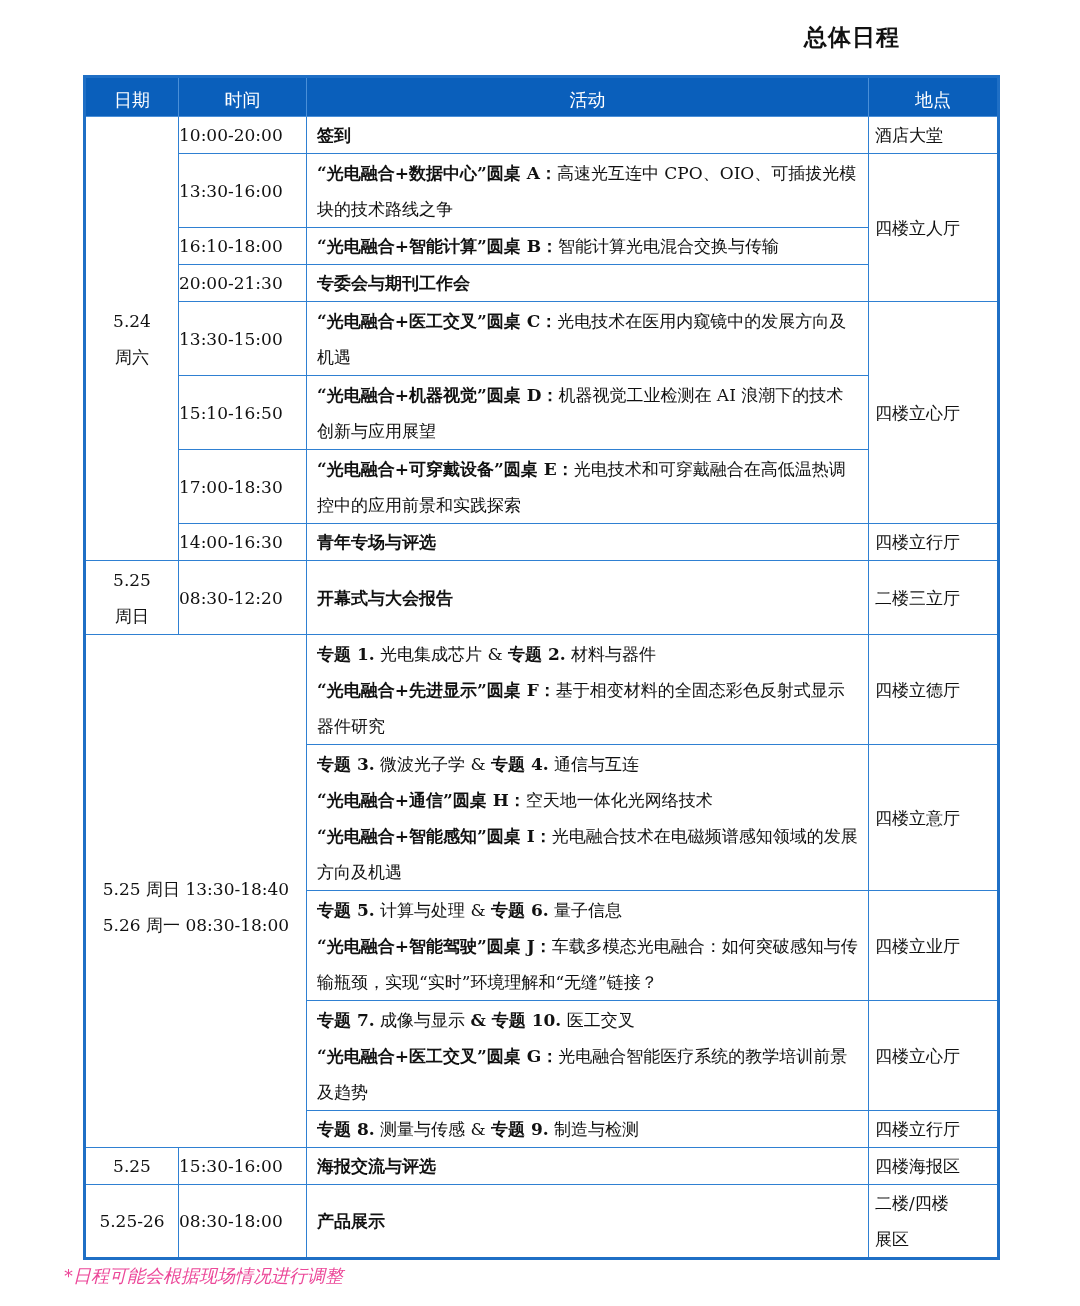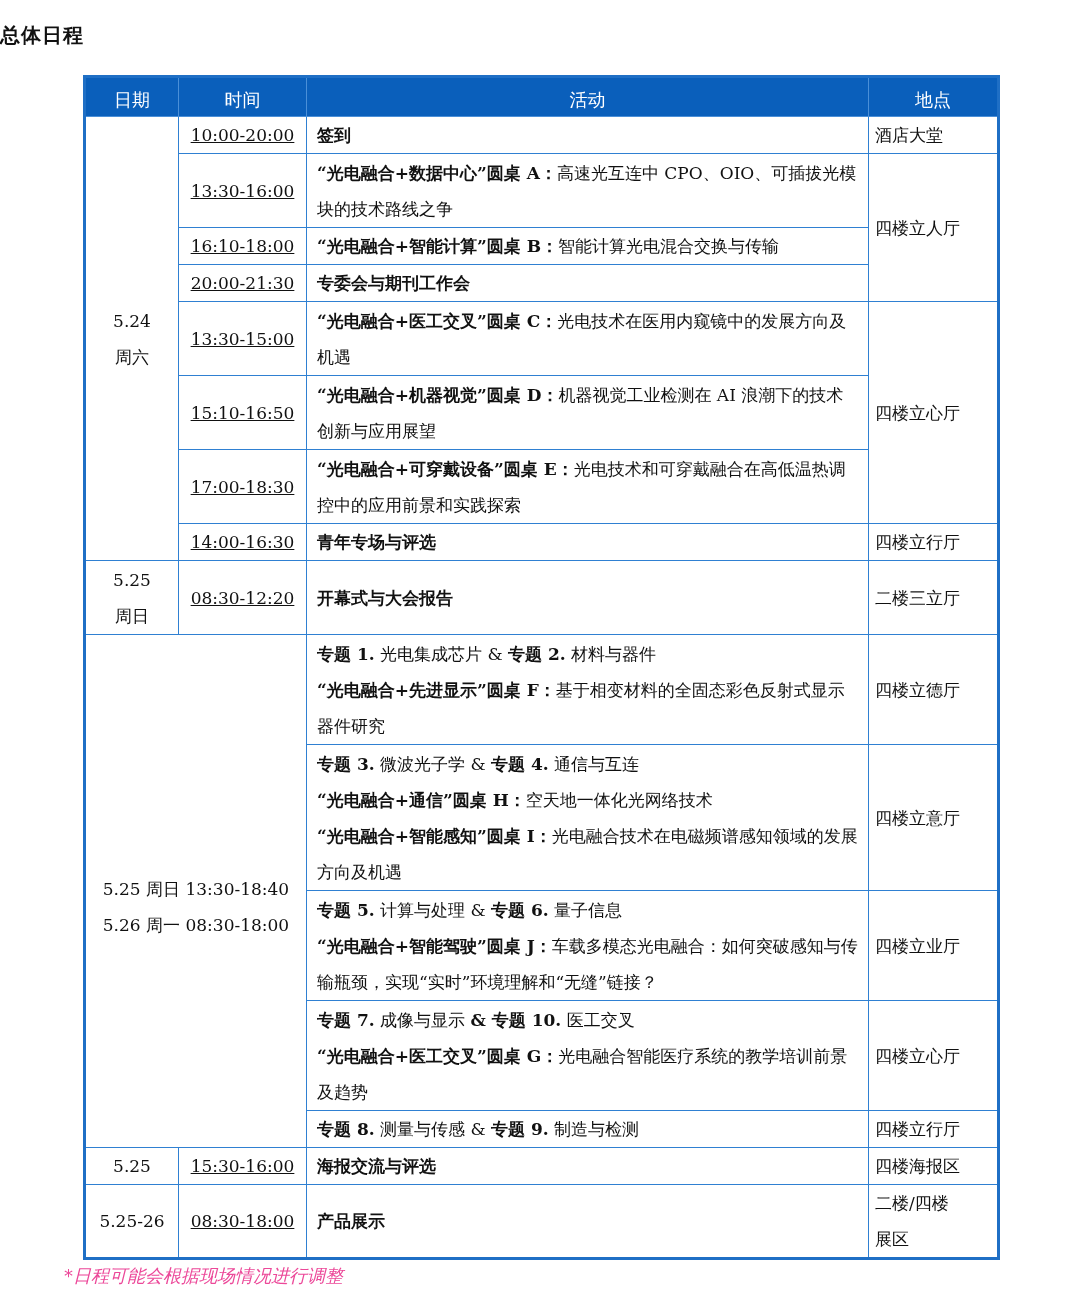--- a/index.html
+++ b/index.html
@@ -1,21 +1,21 @@
 <!DOCTYPE html>
 <html><head>
 <meta charset="utf-8">
 <style>
   * { box-sizing: border-box; margin: 0; padding: 0; }
   html, body { width: 1080px; height: 1306px; background: #ffffff; overflow: hidden; }
   body { font-family: "DejaVu Serif", "Liberation Serif", serif; color: #111; position: relative; }
   .title {
-    position: absolute; left: 0; top: 22px; width: 900px; text-align: left;
+    position: absolute; left: 0; top: 22px; width: 900px; text-align: right;
     font-family: "DejaVu Sans", "Liberation Sans", sans-serif;
-    font-size: 20px; font-weight: bold; letter-spacing: 1px; color: #111;
+    font-size: 23px; font-weight: bold; letter-spacing: 1px; color: #111;
   }
   table.sched {
     position: absolute; left: 83px; top: 75px; width: 914px;
     border-collapse: collapse; table-layout: fixed;
     border: 3px solid #1f6fc5;
   }
   table.sched col.c-date { width: 94px; }
   table.sched col.c-time { width: 128px; }
   table.sched col.c-act { width: 562px; }
   table.sched col.c-loc { width: 130px; }
@@ -24,21 +24,21 @@
     font-family: "DejaVu Sans", "Liberation Sans", sans-serif;
     font-size: 18px; font-weight: normal;
     border: 1px solid #4a8fd8; text-align: center; vertical-align: middle;
     padding-top: 6px;
   }
   table.sched td {
     border: 1.5px solid #2f80d2; vertical-align: middle;
     font-size: 17px; line-height: 36px;
   }
   td.date { text-align: center; font-size: 17px; line-height: 36px; }
-  td.time { text-align: center; font-size: 17px; text-decoration: underline; }
+  td.time { font-size: 17px; }
   td.act { padding: 0 8px 0 10px; margin-top: 8px; }
   td.loc { padding: 0 8px 0 6px; font-size: 17px; }
   td.loc.bottom { vertical-align: bottom; padding-bottom: 0; }
   .b { font-weight: bold; }
   .plain-bold { font-family: "DejaVu Sans", "Liberation Sans", sans-serif; font-weight: bold; font-size: 17px; }
   .line { display: block; white-space: nowrap; overflow: hidden; }
   .wrap { display: block; }
   .footnote {
     position: absolute; left: 64px; top: 1264px;
     font-family: "DejaVu Sans", "Liberation Sans", sans-serif;

